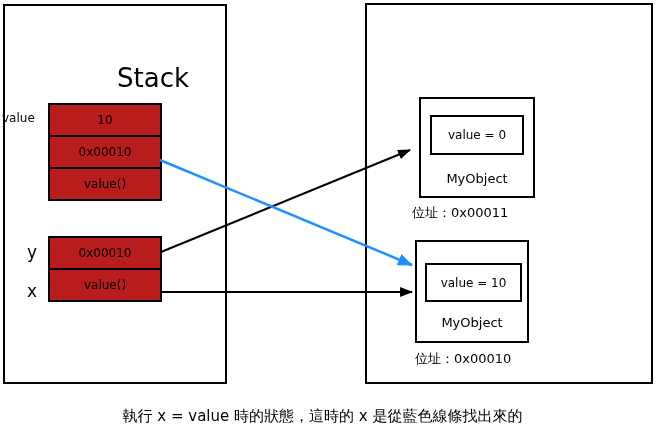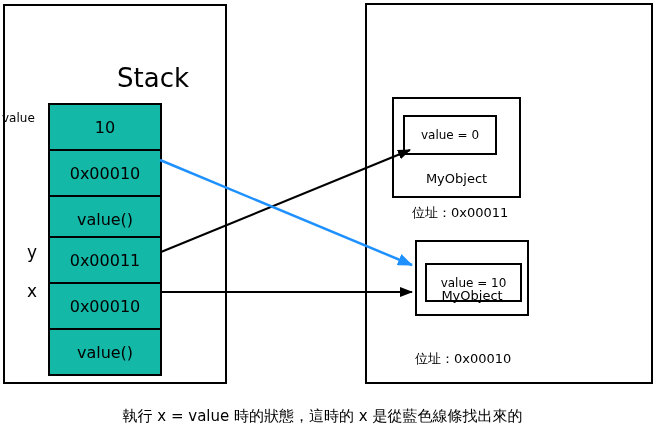--- a/index.html
+++ b/index.html
@@ -34,27 +34,27 @@
 
   
   .cell-col {
     position: absolute;
     width: 114px;
     box-sizing: border-box;
   }
   .mem-cell {
     box-sizing: border-box;
     border: 2px solid #000000;
-    height: 48px;
+    height: 34px;
     margin-top: -2px;
     display: flex;
     align-items: center;
     justify-content: center;
-    font-size: 16px;
-    background: #14b8a6;
+    font-size: 12px;
+    background: #b91c1c;
   }
   .mem-cell:first-child { margin-top: 0; }
 
   .cell-label {
     position: absolute;
     font-size: 12px;
     line-height: 1;
     text-align: left;
     white-space: nowrap;
   }
@@ -128,34 +128,33 @@
   <div class="cell-label" style="left:2px; top:112px; width:42px;">value</div>
   <div class="cell-col" style="left:48px; top:103px;">
     <div class="mem-cell">10</div>
     <div class="mem-cell">0x00010</div>
     <div class="mem-cell">value()</div>
   </div>
 
   <div class="var-label" style="left:22px; top:244px; width:20px;">y</div>
   <div class="var-label" style="left:22px; top:283px; width:20px;">x</div>
   <div class="cell-col" style="left:48px; top:236px;">
-    <div class="mem-cell">0x00011</div>
     <div class="mem-cell">0x00010</div>
     <div class="mem-cell">value()</div>
   </div>
 
   <div class="region-box" style="left:365px; top:3px; width:288px; height:381px;"></div>
 
-  <div class="heap-object" style="left:392px; top:97px; width:129px; height:101px;">
+  <div class="heap-object" style="left:419px; top:97px; width:116px; height:101px;">
     <div class="field-box" style="left:9px; top:16px; width:94px; height:40px;">value = 0</div>
     <div class="object-type" style="bottom:11px;">MyObject</div>
   </div>
   <div class="address-label" style="left:412px; top:205px; width:117px;">位址：0x00011</div>
 
-  <div class="heap-object" style="left:415px; top:240px; width:114px; height:76px;">
+  <div class="heap-object" style="left:415px; top:240px; width:114px; height:103px;">
     <div class="field-box" style="left:8px; top:21px; width:97px; height:39px;">value = 10</div>
     <div class="object-type" style="bottom:12px;">MyObject</div>
   </div>
   <div class="address-label" style="left:415px; top:351px; width:114px;">位址：0x00010</div>
 
   <svg class="arrow-layer" width="661" height="436" viewBox="0 0 661 436">
     <defs>
       <marker id="head-black" markerWidth="13" markerHeight="10" refX="12" refY="5" orient="auto" markerUnits="userSpaceOnUse">
         <path d="M0,0 L13,5 L0,10 z" fill="#000000"></path>
       </marker>

